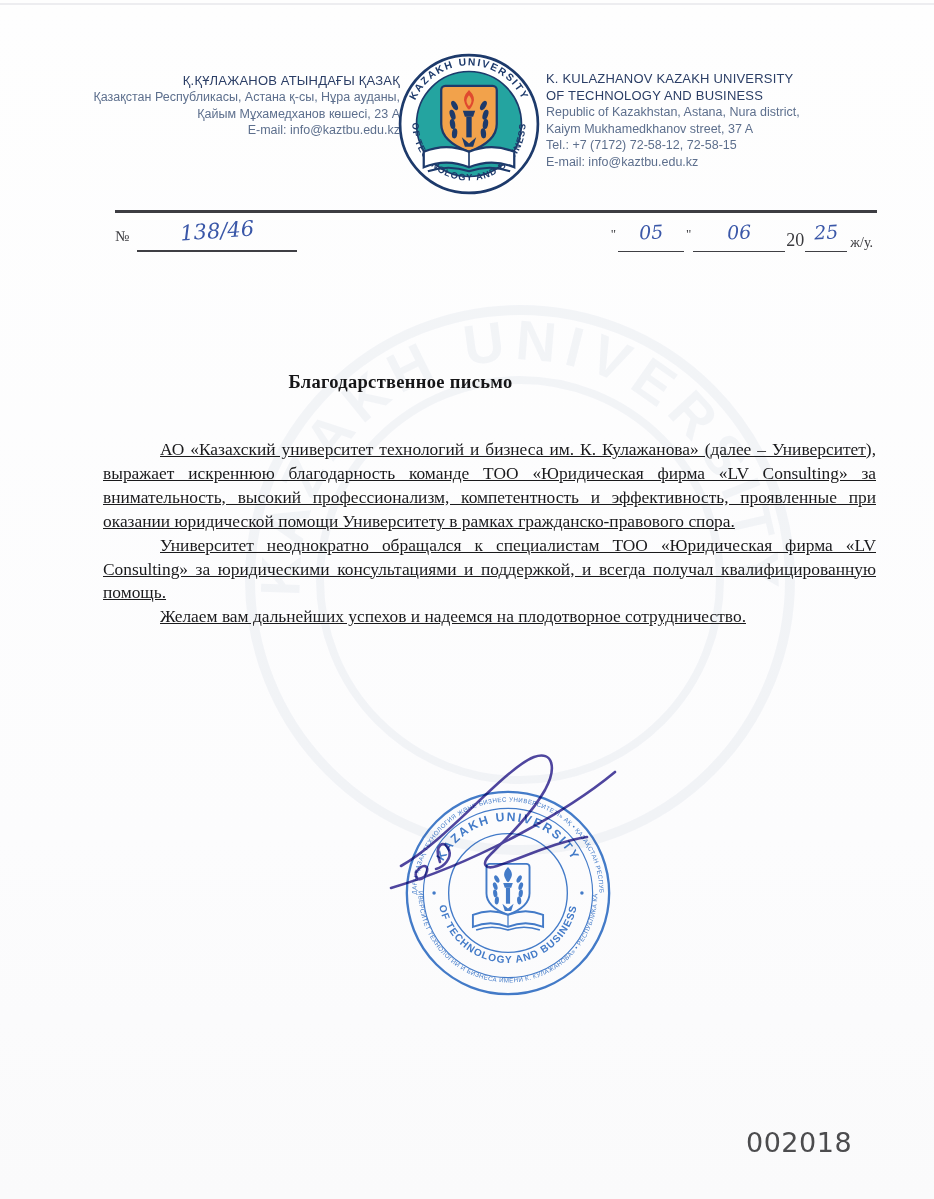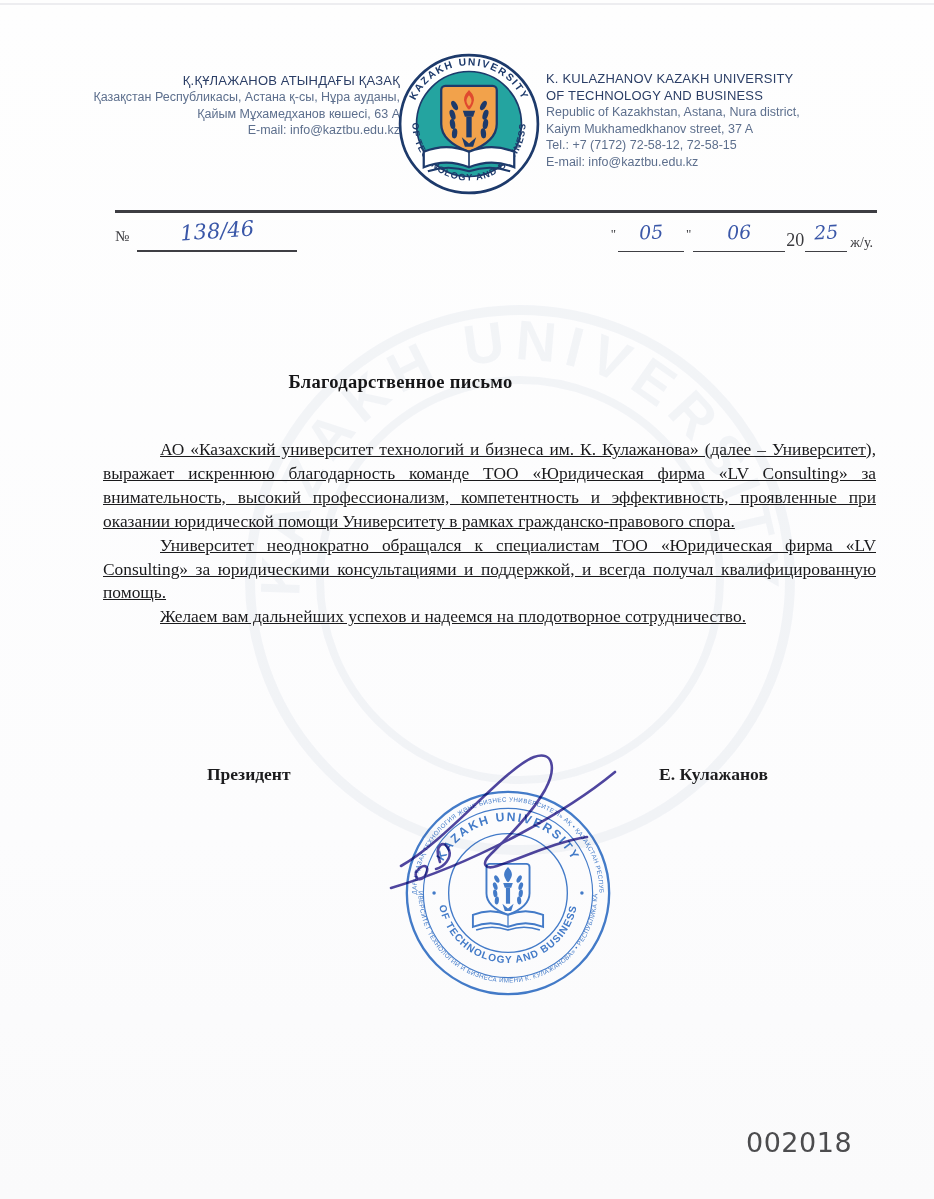--- a/index.html
+++ b/index.html
@@ -61,21 +61,21 @@
 </style>
 </head>
 <body>
 
 <div class="page">
   <div class="scan-line"></div>
 
   <div class="lh-left">
     <div class="lh-bold">Қ.ҚҰЛАЖАНОВ АТЫНДАҒЫ ҚАЗАҚ</div>
     <div class="lh-reg">Қазақстан Республикасы, Астана қ-сы, Нұра ауданы,</div>
-    <div class="lh-reg">Қайым Мұхамедханов көшесі, 63 А</div>
+    <div class="lh-reg">Қайым Мұхамедханов көшесі, 23 А</div>
     <div class="lh-reg">E-mail: info@kaztbu.edu.kz</div>
   </div>
 
   <div class="logo-wrap">
     <svg viewBox="0 0 140 140" width="144" height="144">
       <circle cx="70" cy="70" r="67" fill="#ffffff" stroke="#1d3a6b" stroke-width="2.6"></circle>
       <circle cx="70" cy="70" r="51" fill="#24a4a0" stroke="#1d3a6b" stroke-width="1.6"></circle>
       <defs>
         <path id="logo-arc-top" d="M 13 70 A 57 57 0 0 1 127 70"></path>
         <path id="logo-arc-bottom" d="M 15 70 A 55 55 0 0 0 125 70"></path>
@@ -161,24 +161,20 @@
     </svg>
   </div>
 
   <div class="title">Благодарственное письмо</div>
   <div class="body-text">
     <p>АО «Казахский университет технологий и бизнеса им. К. Кулажанова» (далее – Университет), выражает искреннюю благодарность команде ТОО «Юридическая фирма «LV Consulting» за внимательность, высокий профессионализм, компетентность и эффективность, проявленные при оказании юридической помощи Университету в рамках гражданско-правового спора.</p>
     <p>Университет неоднократно обращался к специалистам ТОО «Юридическая фирма «LV Consulting» за юридическими консультациями и поддержкой, и всегда получал квалифицированную помощь.</p>
     <p>Желаем вам дальнейших успехов и надеемся на плодотворное сотрудничество.</p>
   </div>
 
-  <div class="sign-row">
-    <span class="sign-title">Президент</span>
-    <span class="sign-name">Е. Кулажанов</span>
-  </div>
 
   <div class="signature-wrap">
     <svg viewBox="0 0 255 158" width="255" height="158">
       <g fill="none" stroke="#473d9b" stroke-width="2.6" stroke-linecap="round" stroke-linejoin="round" opacity="0.95">
         <path d="M 18 122 C 62 98 122 24 151 13 C 170 6 174 24 162 46 C 147 72 122 96 107 111 C 98 120 102 126 114 122 C 142 113 172 98 204 93"></path>
         <path d="M 232 28 C 186 66 96 118 8 144"></path>
         <path d="M 57 118 C 50 100 62 95 66 106 C 69 114 61 123 53 125"></path>
         <path d="M 33 128 C 41 118 47 122 43 130 C 39 138 31 136 33 128"></path>
       </g>
     </svg>

